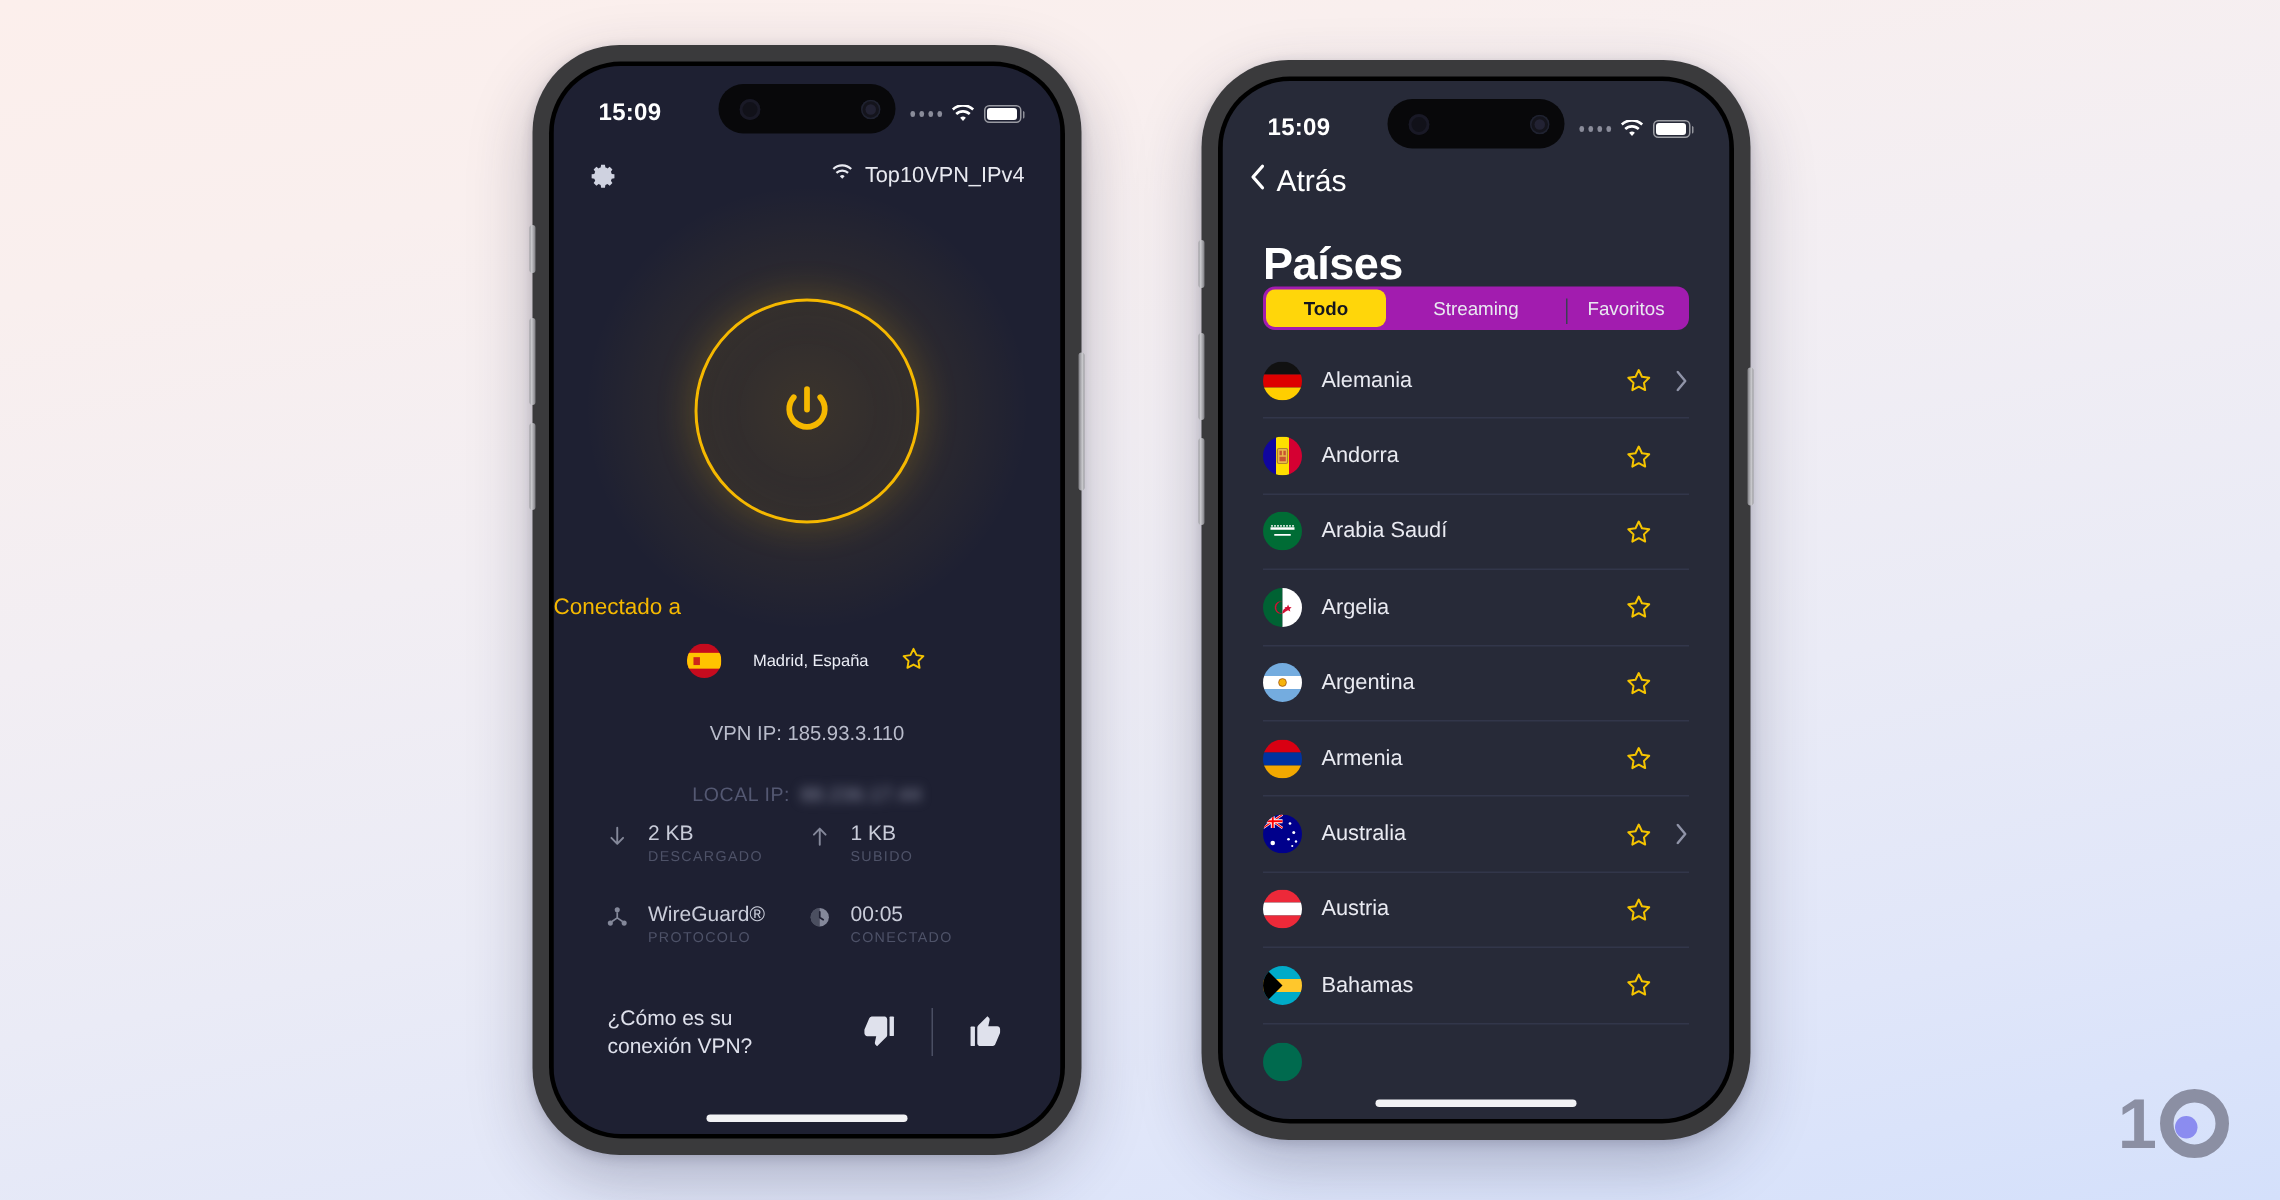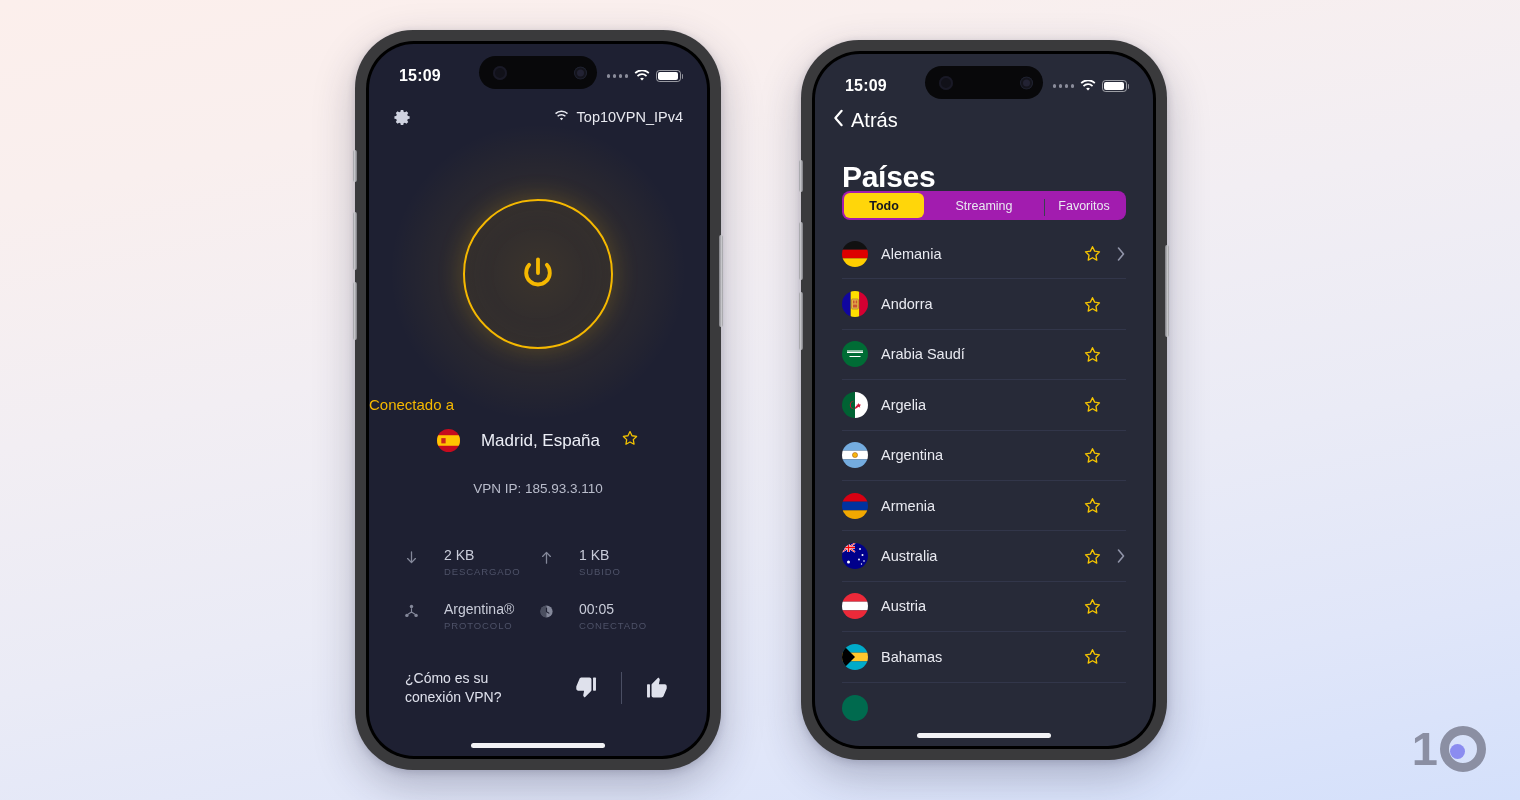--- a/index.html
+++ b/index.html
@@ -174,21 +174,21 @@
   }
   .power-glyph { width: 40px; height: 40px; }
 
   .conn-label {
     position: absolute; top: 352px; width: 100%;
     text-align: left; color: #f5b800; font-size: 15px;
   }
   .conn-loc {
     position: absolute; top: 385px; width: 100%;
     display: flex; align-items: center; justify-content: center; gap: 21px;
-    color: #eceef6; font-size: 17px;
+    color: #eceef6; font-size: 11px;
   }
   .flag { width: 23px; height: 23px; border-radius: 50%; overflow: hidden; flex: none; position: relative; }
   .flag svg, .flag div { display: block; }
 
   .vpn-ip {
     position: absolute; top: 437px; width: 100%;
     text-align: center; color: #b9bccb; font-size: 13.5px;
   }
   .local-ip {
     position: absolute; top: 478px; width: 100%;
@@ -197,21 +197,21 @@
   }
   .blurred {
     color: #8d90a6; filter: blur(3.4px);
     font-size: 13px; letter-spacing: 0.4px;
   }
 
   .stats {
     position: absolute; top: 503px; left: 34px; right: 34px;
     display: grid; grid-template-columns: 1fr 1fr; row-gap: 24px;
   }
-  .stat { display: flex; align-items: flex-start; gap: 24px; }
+  .stat { display: flex; align-items: flex-start; gap: 12px; }
   .stat .ico { width: 17px; height: 17px; margin-top: 2px; flex: none; opacity: .75; }
   .stat .val { color: #c9ccd9; font-size: 14px; line-height: 1.15; }
   .stat .cap { color: #4e5268; font-size: 9.5px; letter-spacing: 0.9px; margin-top: 3px; }
 
   .feedback {
     position: absolute; bottom: 50px; left: 36px; right: 36px;
     display: flex; align-items: center; justify-content: space-between;
   }
   .fb-q { color: #dfe1ec; font-size: 14px; line-height: 1.32; }
   .fb-btns { display: flex; align-items: center; gap: 22px; }
@@ -344,20 +344,24 @@
           <span>Madrid, España</span>
           <span>
             <svg width="18" height="18" viewBox="0 0 24 24" fill="none" stroke="#f5c400" stroke-width="1.7" stroke-linejoin="round">
               <path d="M12 3.4 14.7 9l6.1.9-4.4 4.3 1 6.1-5.4-2.9-5.4 2.9 1-6.1L3.2 9.9 9.3 9z"></path>
             </svg>
           </span>
         </div>
 
         <div class="vpn-ip">VPN IP: 185.93.3.110</div>
 
+        <div class="local-ip">
+          <span>LOCAL IP:</span>
+          <span class="blurred">88.236.17.44</span>
+        </div>
 
         <div class="stats">
           <div class="stat">
             <span class="ico">
               <svg viewBox="0 0 24 24" width="17" height="17" fill="none" stroke="#a7abbd" stroke-width="1.8" stroke-linecap="round" stroke-linejoin="round">
                 <path d="M12 4v15M6.5 13.5 12 19.2l5.5-5.7"></path>
               </svg>
             </span>
             <span>
               <div class="val">2 KB</div>
@@ -378,21 +382,21 @@
           <div class="stat">
             <span class="ico">
               <svg viewBox="0 0 24 24" width="17" height="17" fill="none" stroke="#a7abbd" stroke-width="1.6">
                 <circle cx="12" cy="5" r="2.4" fill="#a7abbd" stroke="none"></circle>
                 <circle cx="5.5" cy="17.5" r="2.4" fill="#a7abbd" stroke="none"></circle>
                 <circle cx="18.5" cy="17.5" r="2.4" fill="#a7abbd" stroke="none"></circle>
                 <path d="M12 7.4v5.2M12 12.6 7 16M12 12.6 17 16"></path>
               </svg>
             </span>
             <span>
-              <div class="val">Argentina®</div>
+              <div class="val">WireGuard®</div>
               <div class="cap">PROTOCOLO</div>
             </span>
           </div>
           <div class="stat">
             <span class="ico">
               <svg viewBox="0 0 24 24" width="17" height="17">
                 <circle cx="12" cy="12" r="8.6" fill="#a7abbd"></circle>
                 <path d="M12 3.4A8.6 8.6 0 0 0 12 20.6z" fill="#1e2032" opacity=".55"></path>
                 <path d="M12 7v5.3l3.3 2" stroke="#1e2032" stroke-width="1.6" fill="none" stroke-linecap="round"></path>
               </svg>

